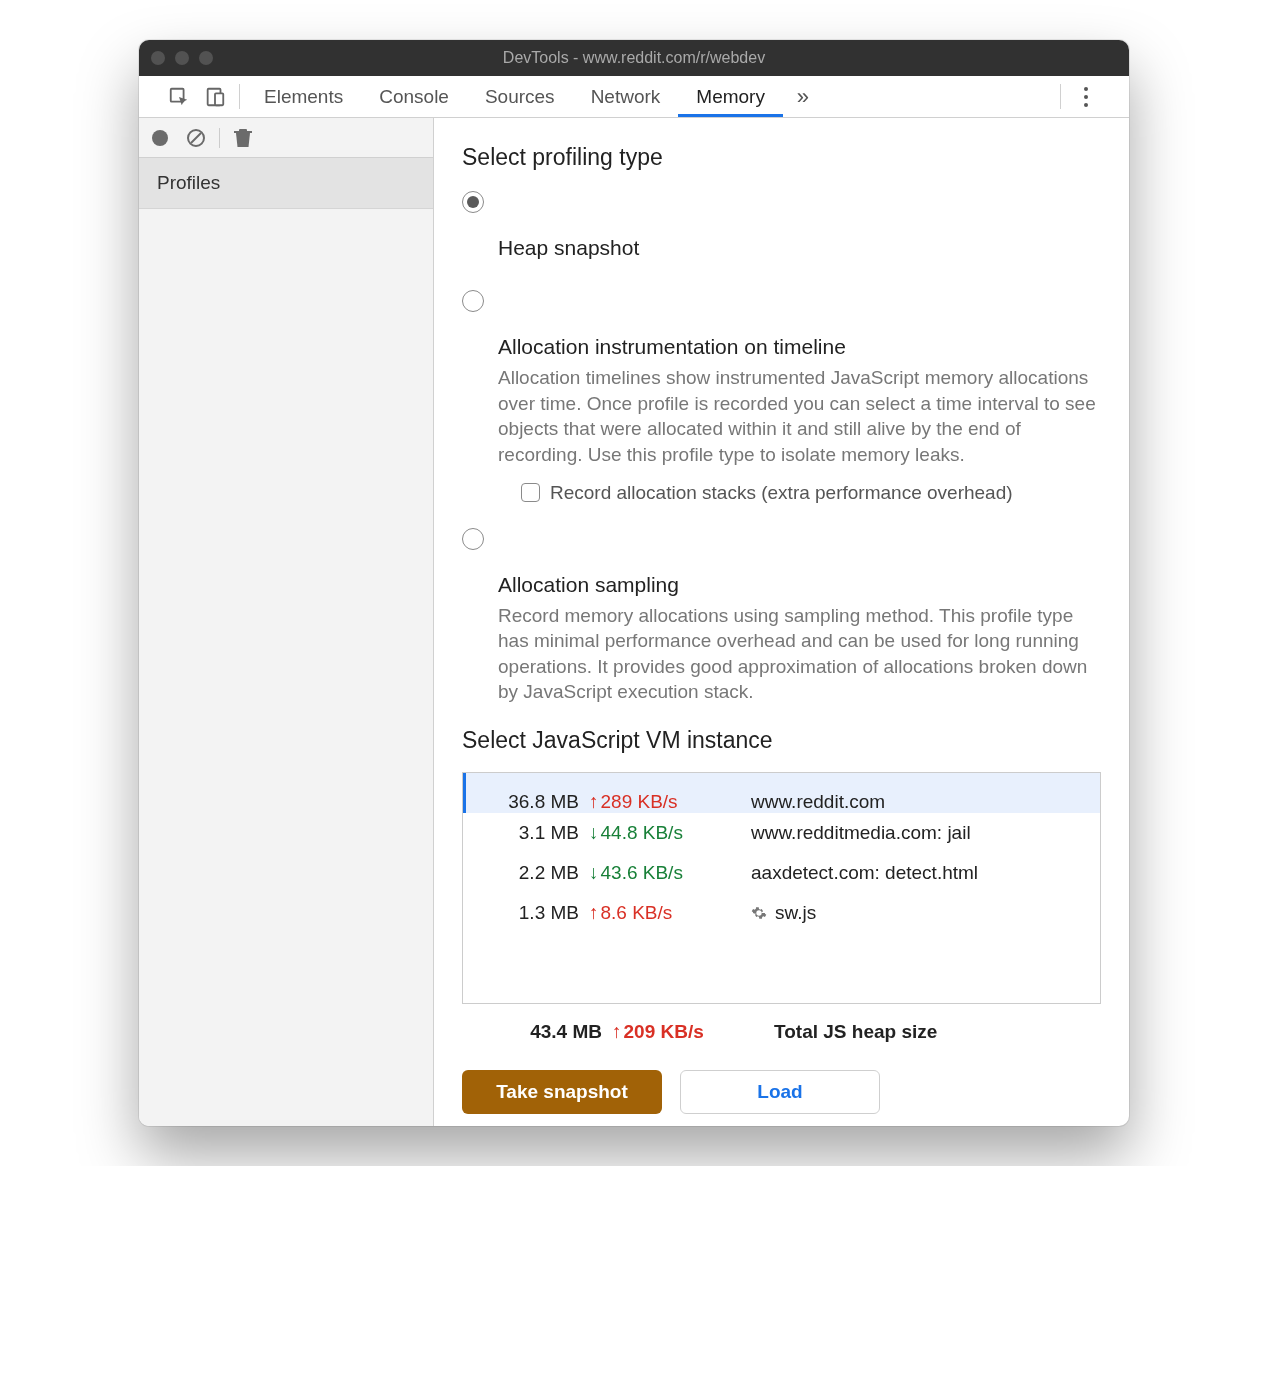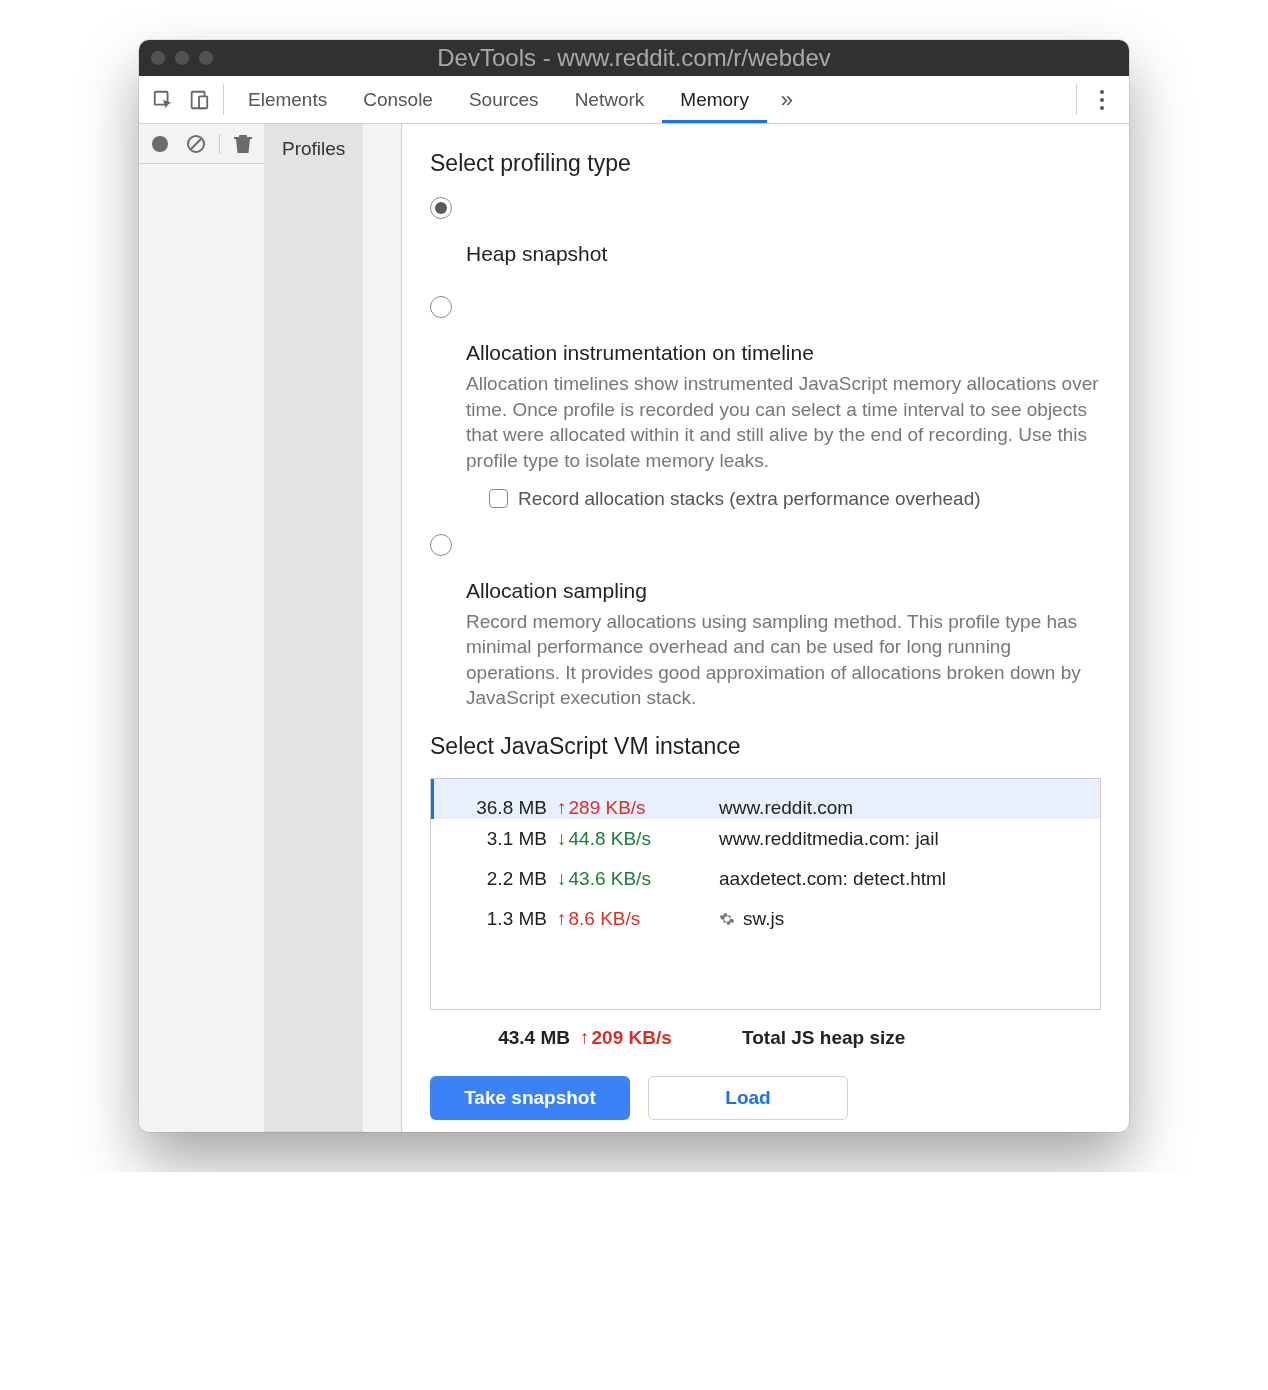--- a/index.html
+++ b/index.html
@@ -23,28 +23,28 @@
     background: #313131;
     display: flex;
     align-items: center;
     padding: 0 12px;
     position: relative;
   }
   .traffic { display: flex; gap: 10px; }
   .traffic .dot { width: 14px; height: 14px; border-radius: 50%; background: #525252; }
   .titlebar .title {
     position: absolute; left: 0; right: 0; text-align: center;
-    color: #a9a9a9; font-size: 24px; pointer-events: none; font-weight: 400;
+    color: #a9a9a9; font-size: 16px; pointer-events: none; font-weight: 400;
   }
   .tabbar {
-    height: 48px;
+    height: 42px;
     border-bottom: 1px solid #d0d0d0;
     display: flex;
     align-items: stretch;
-    padding: 0 6px;
+    padding: 0 22px;
     position: relative;
     background: #fff;
   }
   .tabbar .icon-btn {
     width: 36px; display: flex; align-items: center; justify-content: center;
     color: #666; cursor: pointer;
   }
   .tabbar .sep { width: 1px; background: #d0d0d0; margin: 8px 6px; }
   .tabbar .tab {
     padding: 0 18px; display: flex; align-items: center; color: #555; font-size: 19px;
@@ -52,22 +52,22 @@
   }
   .tabbar .tab.active { color: #222; border-bottom-color: #1a73e8; }
   .tabbar .more { width: 40px; display:flex; align-items:center; justify-content:center; font-size:22px; color:#555; cursor:pointer;}
   .tabbar .spacer { flex: 1; }
   .tabbar .kebab { width: 30px; display:flex; align-items:center; justify-content:center; cursor:pointer; color:#555; margin-right:6px;}
   .tabbar .kebab .d { width:4px; height:4px; background:#555; border-radius:50%; margin:2px 0;}
   .tabbar .left-sep { width:1px; background:#d0d0d0; margin:8px 10px 8px 4px; }
 
   .content { display: flex; height: 1008px; }
   .sidebar {
-    width: 263px; background: #f3f3f3; border-right: 1px solid #d0d0d0;
-    display: flex; 
+    width: 295px; background: #f3f3f3; border-right: 1px solid #d0d0d0;
+    display: flex; flex-direction: column;
   }
   .sidebar-toolbar {
     height: 40px; border-bottom: 1px solid #d0d0d0;
     display: flex; align-items: center; padding: 0 8px; gap: 10px;
   }
   .sidebar-toolbar .ico { width:26px; height:26px; display:flex; align-items:center; justify-content:center; color:#6b6b6b; cursor:pointer;}
   .sidebar-toolbar .vsep { width:1px; height:20px; background:#ccc; }
   .profiles-header {
     padding: 14px 18px; font-size: 19px; color: #333; background: #e3e3e3;
     border-bottom: 1px solid #d5d5d5;
@@ -105,21 +105,21 @@
   .summary-row .col-size { width:150px; text-align:right; padding-right:10px; color:#222;}
   .summary-row .col-rate { width:140px; display:flex; align-items:center; gap:2px; color:#d93025;}
   .summary-row .col-label { flex:1; padding-left:22px; color:#222;}
 
   .btn-row { display:flex; gap:18px; margin-top:16px; }
   .btn {
     height:44px; border-radius:6px; font-size:19px; font-weight:600;
     display:flex; align-items:center; justify-content:center; cursor:pointer;
     padding: 0 24px;
   }
-  .btn.primary { background:#3b82f6; color:#fff; min-width:200px;}
+  .btn.primary { background:#a16207; color:#fff; min-width:200px;}
   .btn.secondary { background:#fff; color:#1a73e8; border:1px solid #cfcfcf; min-width:200px;}
 
   svg { display:block; }
 </style>
 </head>
 <body>
 
 <div class="window">
 
   <div class="titlebar">

